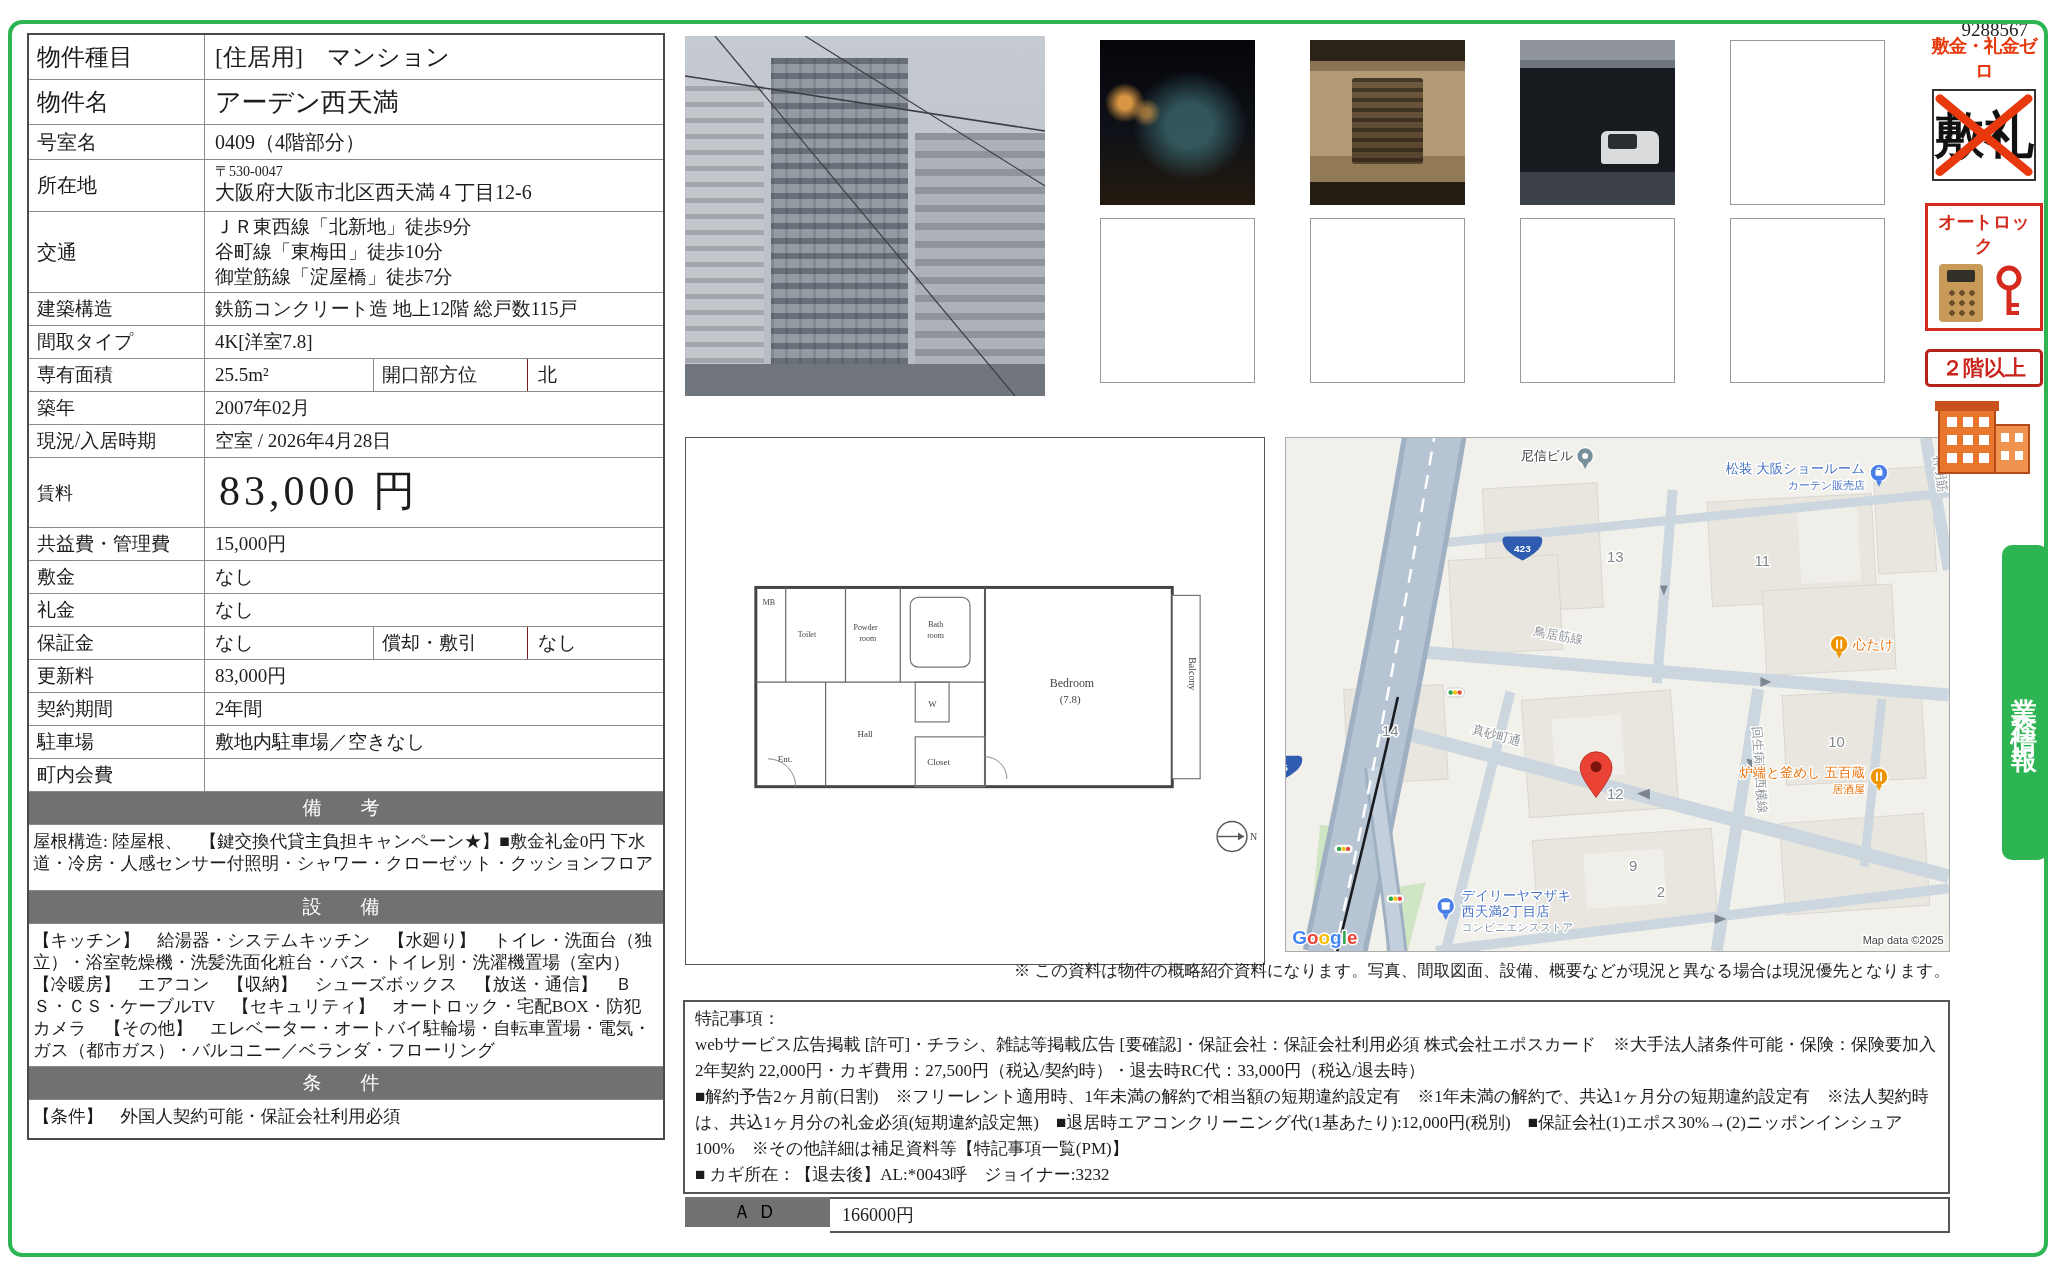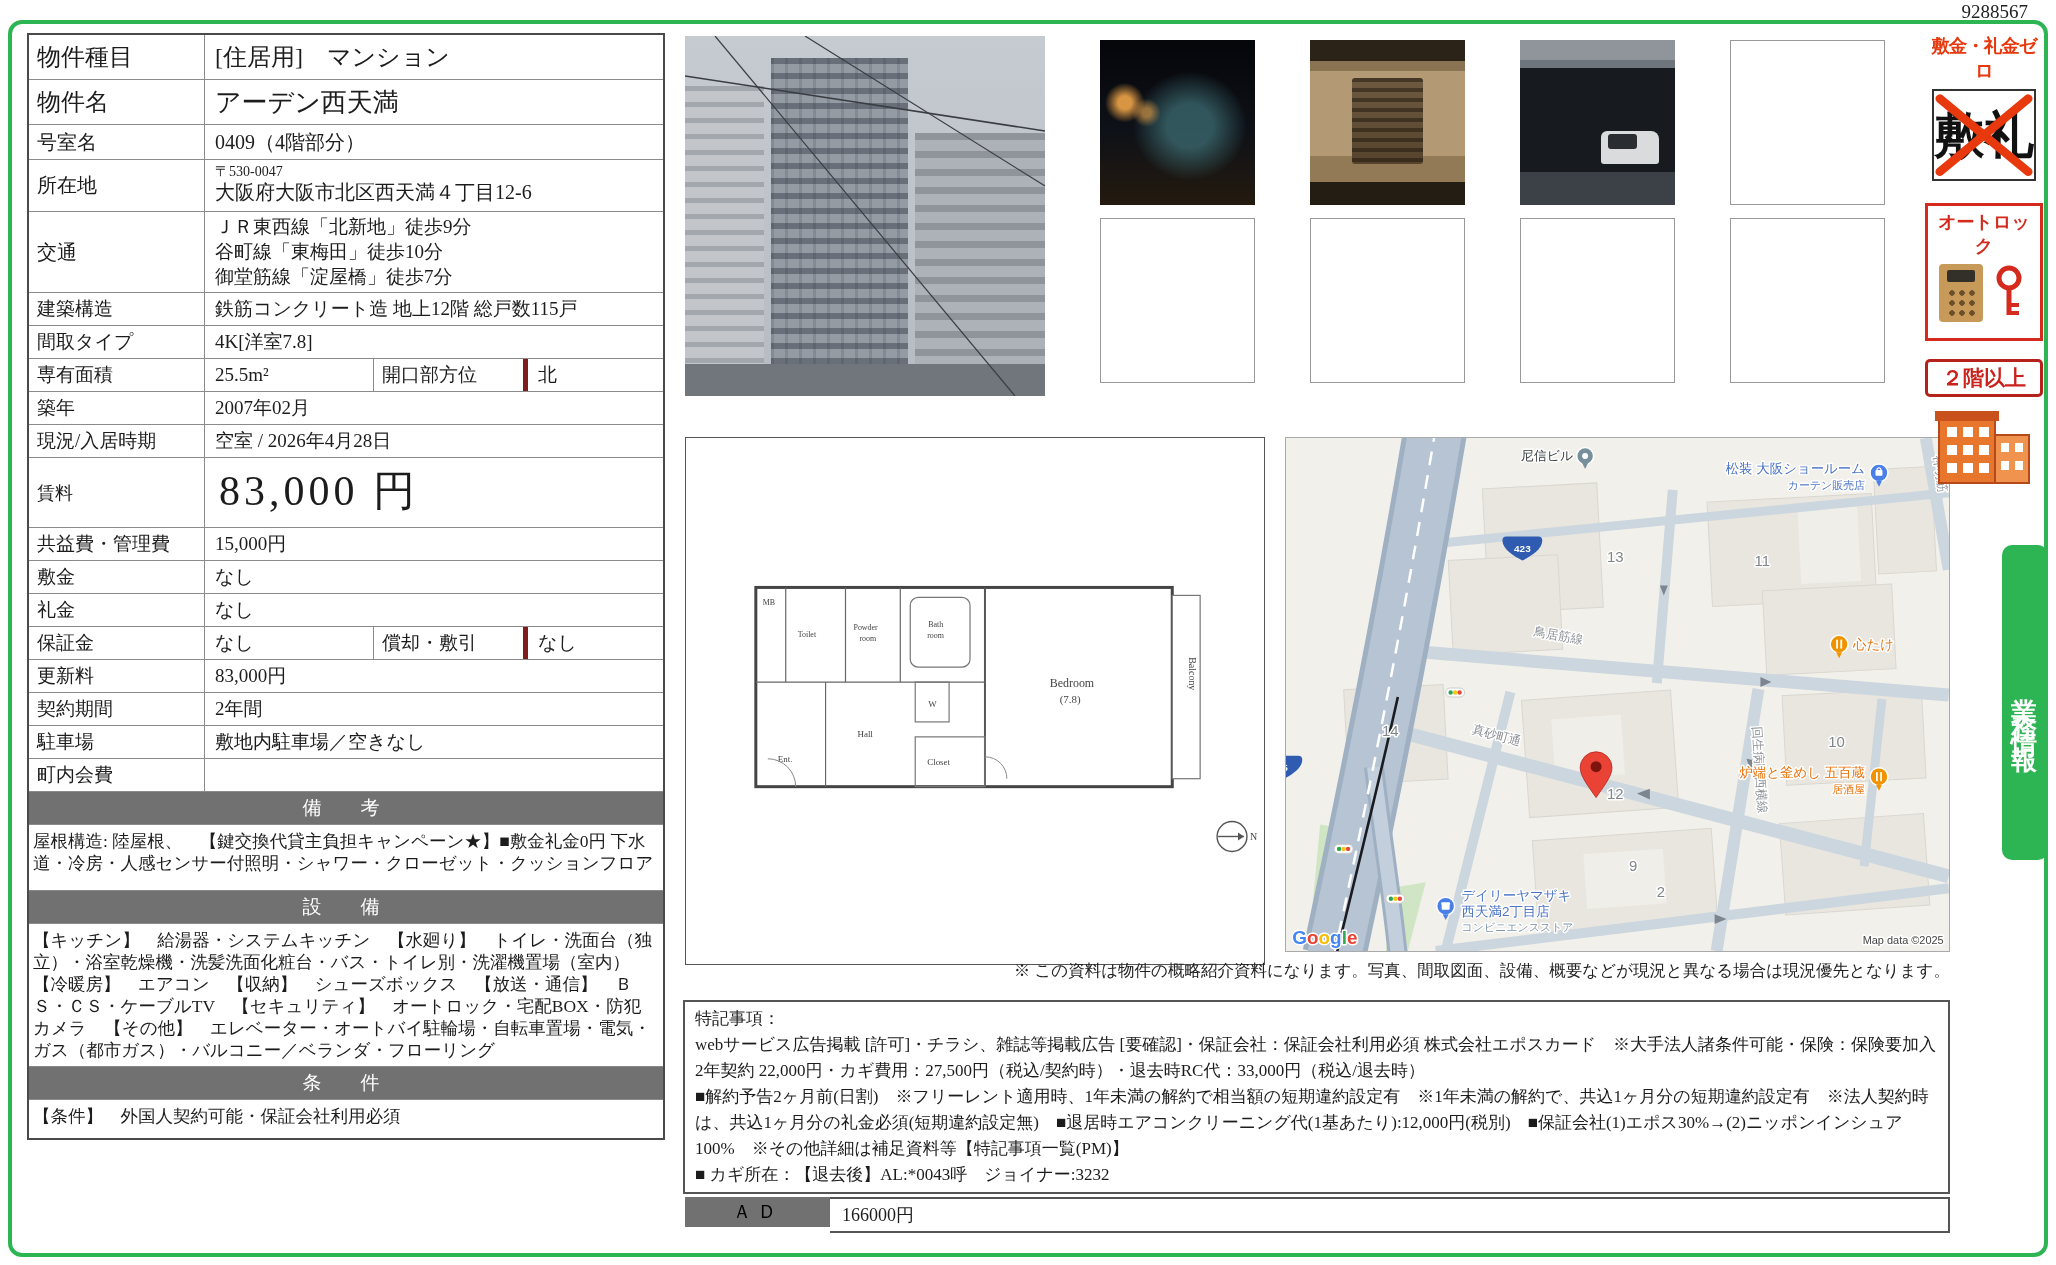--- a/index.html
+++ b/index.html
@@ -5,29 +5,29 @@
   * { box-sizing: border-box; margin: 0; padding: 0; }
   html,body { width:2056px; height:1265px; }
   body {
     font-family: "Liberation Serif", serif;
     background:#fff; color:#1c1c1c; position:relative; overflow:hidden;
   }
   .green-frame {
     position:absolute; left:8px; top:20px; right:8px; bottom:8px;
     border:4px solid #2eb553; border-radius:14px; pointer-events:none; z-index:50;
   }
-  .doc-number { position:absolute; top:1px; right:28px; font-size:19px; color:#222; }
+  .doc-number { position:absolute; top:19px; right:28px; font-size:19px; color:#222; }
 
   
   .spec { position:absolute; left:27px; top:33px; width:638px; border:2px solid #4a4a4a; background:#fff; }
   .row { display:flex; border-bottom:1px solid #8a8a8a; align-items:stretch; }
   .row:last-child { border-bottom:none; }
   .lcell { width:176px; border-right:1px solid #8a8a8a; padding:3px 8px; display:flex; align-items:center; font-size:19px; }
   .vcell { flex:1; padding:3px 10px; display:flex; align-items:center; font-size:19px; }
-  .mcell { width:155px; border-left:1px solid #8a8a8a; border-right:5px solid #7f1d1d; padding:3px 8px; display:flex; align-items:center; font-size:19px; }
+  .mcell { width:155px; border-left:1px solid #8a8a8a; border-right:1px solid #7f1d1d; padding:3px 8px; display:flex; align-items:center; font-size:19px; }
   .ecell { width:135px; padding:3px 10px; display:flex; align-items:center; font-size:19px; }
   .big  { font-size:24px; }
   .bar { background:#717171; color:#fff; text-align:center; font-size:19px; letter-spacing:10px; padding:3px 0; border-bottom:1px solid #8a8a8a; }
   .blocktext { padding:5px 4px; font-size:17.5px; line-height:22px; border-bottom:1px solid #8a8a8a; }
   .rent-value { font-size:42px; letter-spacing:4px; padding:2px 10px 6px 14px; }
   .addr-postal { font-size:14px; line-height:16px; }
   .addr-main { font-size:20px; line-height:24px; }
   .access-line { font-size:19px; line-height:25px; }
 
   
@@ -90,21 +90,21 @@
   .ad-label { width:145px; background:#717171; color:#000000; text-align:center; font-size:19px; letter-spacing:6px; display:flex; align-items:center; justify-content:center; }
   .ad-value { width:1120px; border:2px solid #555; border-left:none; padding:16px 12px; font-size:18px; display:flex; align-items:center; background:#fff; }
 
   
   .badges { position:absolute; left:1925px; top:33px; width:118px; font-family:"Liberation Sans","DejaVu Sans",sans-serif; }
   .bz-title { color:#e8380d; font-weight:bold; font-size:18.5px; text-align:center; letter-spacing:-1px; }
   .bz-graphic { position:relative; margin:6px auto 0; width:104px; height:92px; border:2px solid #333; background:#fff;
     display:flex; align-items:center; justify-content:center; }
   .bz-kanji { font-family:"Liberation Serif", serif; font-weight:900; font-size:50px; color:#111; line-height:1; }
   .bz-cross { position:absolute; inset:0; }
-  .badge-lock { margin-top:22px; border:3px solid #d42b1e; background:#fff; padding:4px 2px 16px; }
+  .badge-lock { margin-top:22px; border:3px solid #d42b1e; background:#fff; padding:4px 2px 6px; }
   .bl-title { color:#d42b1e; font-weight:bold; font-size:18px; text-align:center; }
   .bl-icons { display:flex; justify-content:center; gap:6px; margin-top:6px; align-items:center; }
   .intercom { width:44px; height:58px; background:#c89a5a; border-radius:4px; position:relative; }
   .intercom:before { content:""; position:absolute; left:8px; top:6px; width:28px; height:12px; background:#33302a; border-radius:2px; }
   .intercom:after { content:""; position:absolute; left:8px; top:24px; width:28px; height:28px;
     background: radial-gradient(circle, #6b4f2a 2.5px, transparent 3px); background-size:10px 10px; }
   .badge-floor { margin-top:18px; }
   .bf-label { border:3px solid #b5221c; border-radius:5px; color:#c9231c; font-weight:bold; font-size:21px; text-align:center; padding:2px 0; background:#fff; }
 
   .side-tab { position:absolute; left:2002px; top:545px; width:46px; height:315px; background:#2eb553; border-radius:10px;

